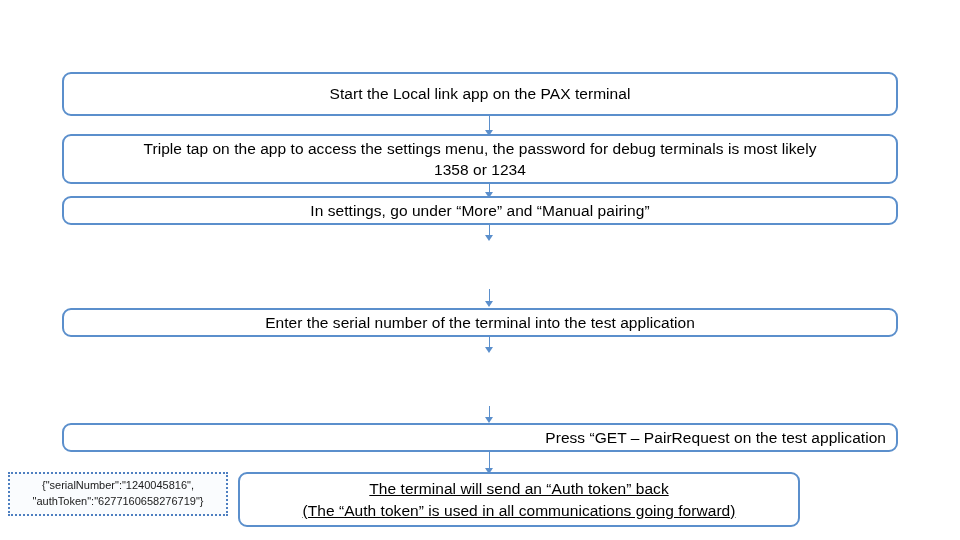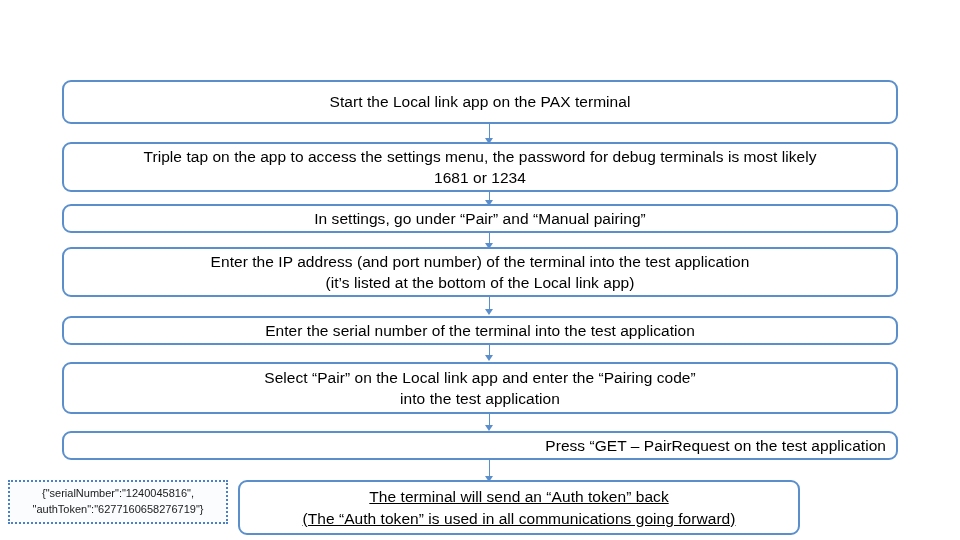--- a/index.html
+++ b/index.html
@@ -11,21 +11,21 @@
     width: 960px;
     height: 540px;
     position: relative;
     overflow: hidden;
     font-family: "Liberation Sans", sans-serif;
     color: #000000;
   }
 
   #flow-canvas {
     position: absolute;
-    left: 0; top: 12px;
+    left: 0; top: 4px;
     width: 960px;
     height: 412px;
   }
 
   
   .step-box {
     position: absolute;
     box-sizing: border-box;
     background: #ffffff;
     border: 2.2px solid #5B8FCC;
@@ -95,60 +95,52 @@
     <div class="step-text">Start the Local link app on the PAX terminal</div>
   </div>
 
   <div class="connector" style="left:483px; top:112px; height:20px;">
     <div class="shaft" style="height:14px;"></div>
     <div class="head" style="top:14px;"></div>
   </div>
 
   <div class="step-box" style="left:62px; top:130px; width:836px; height:50px;">
     <div class="step-text">Triple tap on the app to access the settings menu, the password for debug terminals is most likely
-1681 or 1234</div>
+1358 or 1234</div>
   </div>
 
   <div class="connector" style="left:483px; top:180px; height:14px;">
     <div class="shaft" style="height:8px;"></div>
     <div class="head" style="top:8px;"></div>
   </div>
 
   <div class="step-box" style="left:62px; top:192px; width:836px; height:29px;">
-    <div class="step-text">In settings, go under “Pair” and “Manual pairing”</div>
+    <div class="step-text">In settings, go under “More” and “Manual pairing”</div>
   </div>
 
   <div class="connector" style="left:483px; top:221px; height:16px;">
     <div class="shaft" style="height:10px;"></div>
     <div class="head" style="top:10px;"></div>
   </div>
 
-  <div class="step-box" style="left:62px; top:235px; width:836px; height:50px;">
-    <div class="step-text">Enter the IP address (and port number) of the terminal into the test application
-(it’s listed at the bottom of the Local link app)</div>
-  </div>
 
   <div class="connector" style="left:483px; top:285px; height:18px;">
     <div class="shaft" style="height:12px;"></div>
     <div class="head" style="top:12px;"></div>
   </div>
 
   <div class="step-box" style="left:62px; top:304px; width:836px; height:29px;">
     <div class="step-text">Enter the serial number of the terminal into the test application</div>
   </div>
 
   <div class="connector" style="left:483px; top:333px; height:16px;">
     <div class="shaft" style="height:10px;"></div>
     <div class="head" style="top:10px;"></div>
   </div>
 
-  <div class="step-box" style="left:62px; top:350px; width:836px; height:52px;">
-    <div class="step-text">Select “Pair” on the Local link app and enter the “Pairing code”
-into the test application</div>
-  </div>
 
   <div class="connector" style="left:483px; top:402px; height:17px;">
     <div class="shaft" style="height:11px;"></div>
     <div class="head" style="top:11px;"></div>
   </div>
 
   <div class="step-box" style="left:62px; top:419px; width:836px; height:29px;justify-content:flex-end;">
     <div class="step-text">Press “GET – PairRequest on the test application</div>
   </div>
 

